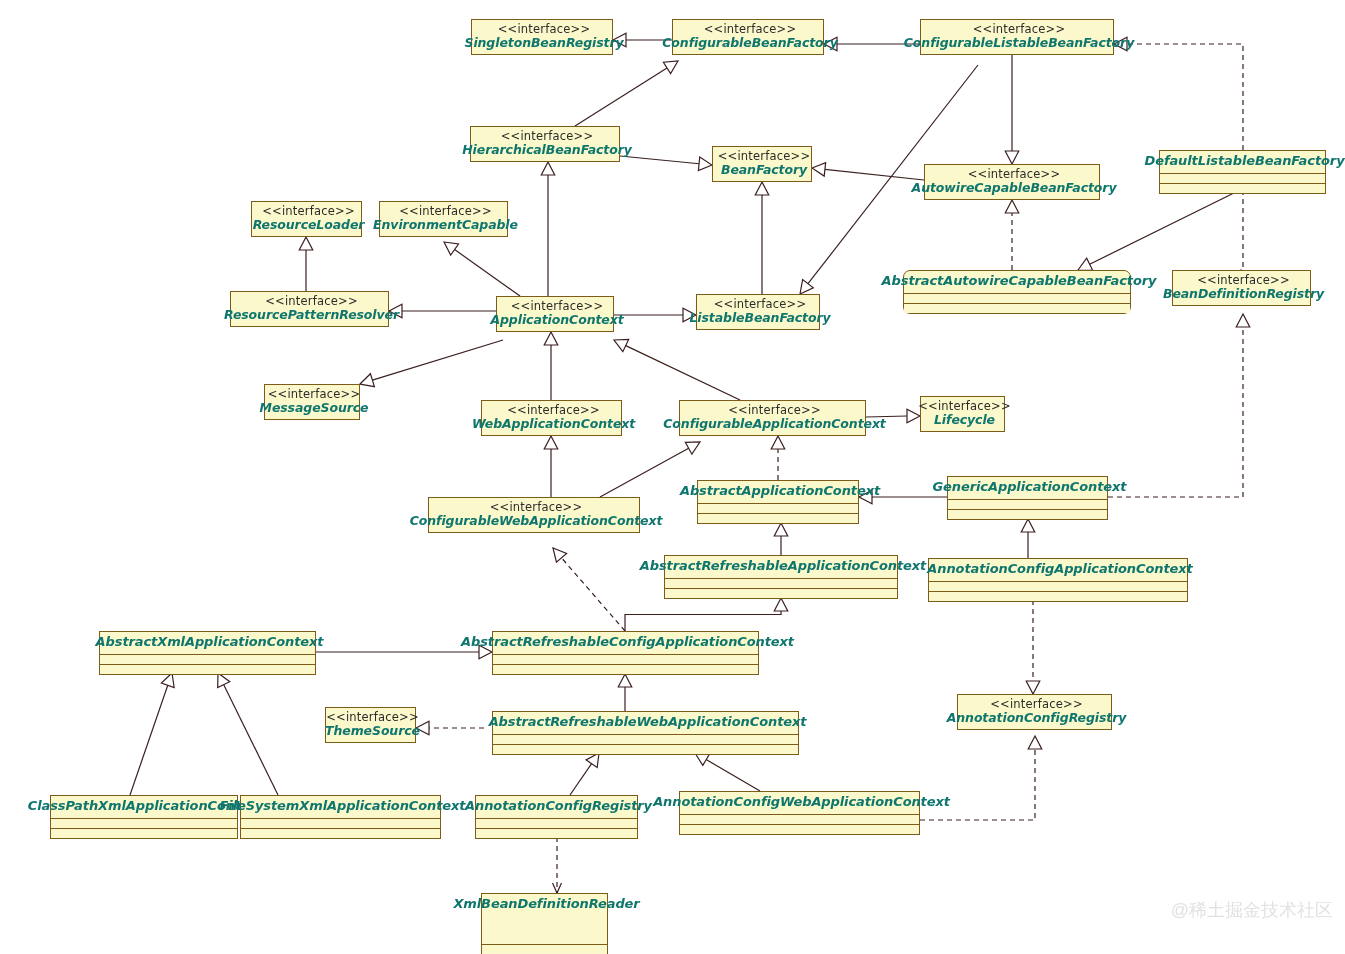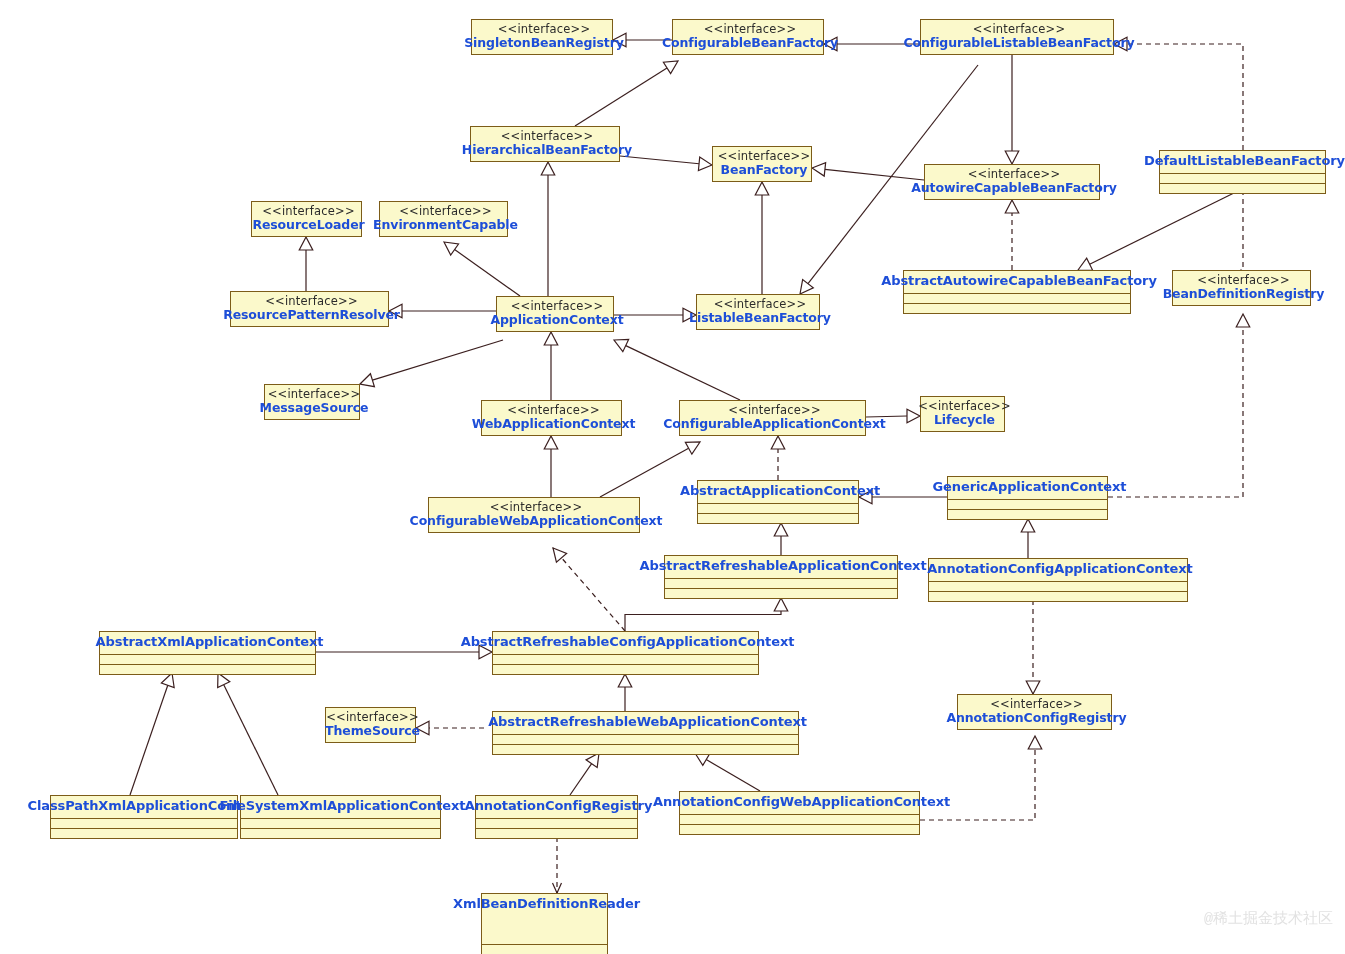--- a/index.html
+++ b/index.html
@@ -29,36 +29,37 @@
   }
   .node .stereo{
     font-size:11.5px;
     color:#2b2b2b;
     letter-spacing:.2px;
     white-space:nowrap;
   }
   .node .nm{
     font-size:12.5px;
     font-weight:bold;
-    color:#1d4ed8;
+    color:#0f766e;
     white-space:nowrap;
     letter-spacing:-.1px;
+    font-style:italic;
   }
   .node.cls .nm{font-size:13px;}
   .node .comp{
     border-top:1.5px solid #7c5c18;
     height:9px;
     background:#fbf9cb;
   }
   .watermark{
     position:absolute;
-    right:12px;bottom:26px;
-    font-size:15px;
+    right:12px;bottom:32px;
+    font-size:18px;
     color:#e2e2e2;
-    font-family:Liberation Mono, monospace;
+    font-family:Liberation Sans, sans-serif;
     z-index:9;
     white-space:nowrap;
   }
 </style>
 </head>
 <body>
 
 <div id="canvas">
   <svg class="links" id="links-svg" xmlns="http://www.w3.org/2000/svg">
       <polyline points="672,40 626,40" fill="none" stroke="#3b1f1f" stroke-width="1.2"></polyline>
@@ -210,21 +211,21 @@
           <div class="stereo">&lt;&lt;interface&gt;&gt;</div>
           <div class="nm">ApplicationContext</div>
         </div>
       </div>
       <div class="node iface" style="left: 696px; top: 294px; width: 124px;">
         <div class="hdr">
           <div class="stereo">&lt;&lt;interface&gt;&gt;</div>
           <div class="nm">ListableBeanFactory</div>
         </div>
       </div>
-      <div class="node cls" style="left: 903px; top: 270px; width: 228px;">
+      <div class="node cls" style="left: 903px; top: 270px; width: 228px; border-radius: 7px;">
         <div class="hdr">
           <div class="nm">AbstractAutowireCapableBeanFactory</div>
         </div>
         <div class="comp"></div>
         <div class="comp"></div>
       </div>
       <div class="node iface" style="left: 1172px; top: 270px; width: 139px;">
         <div class="hdr">
           <div class="stereo">&lt;&lt;interface&gt;&gt;</div>
           <div class="nm">BeanDefinitionRegistry</div>

